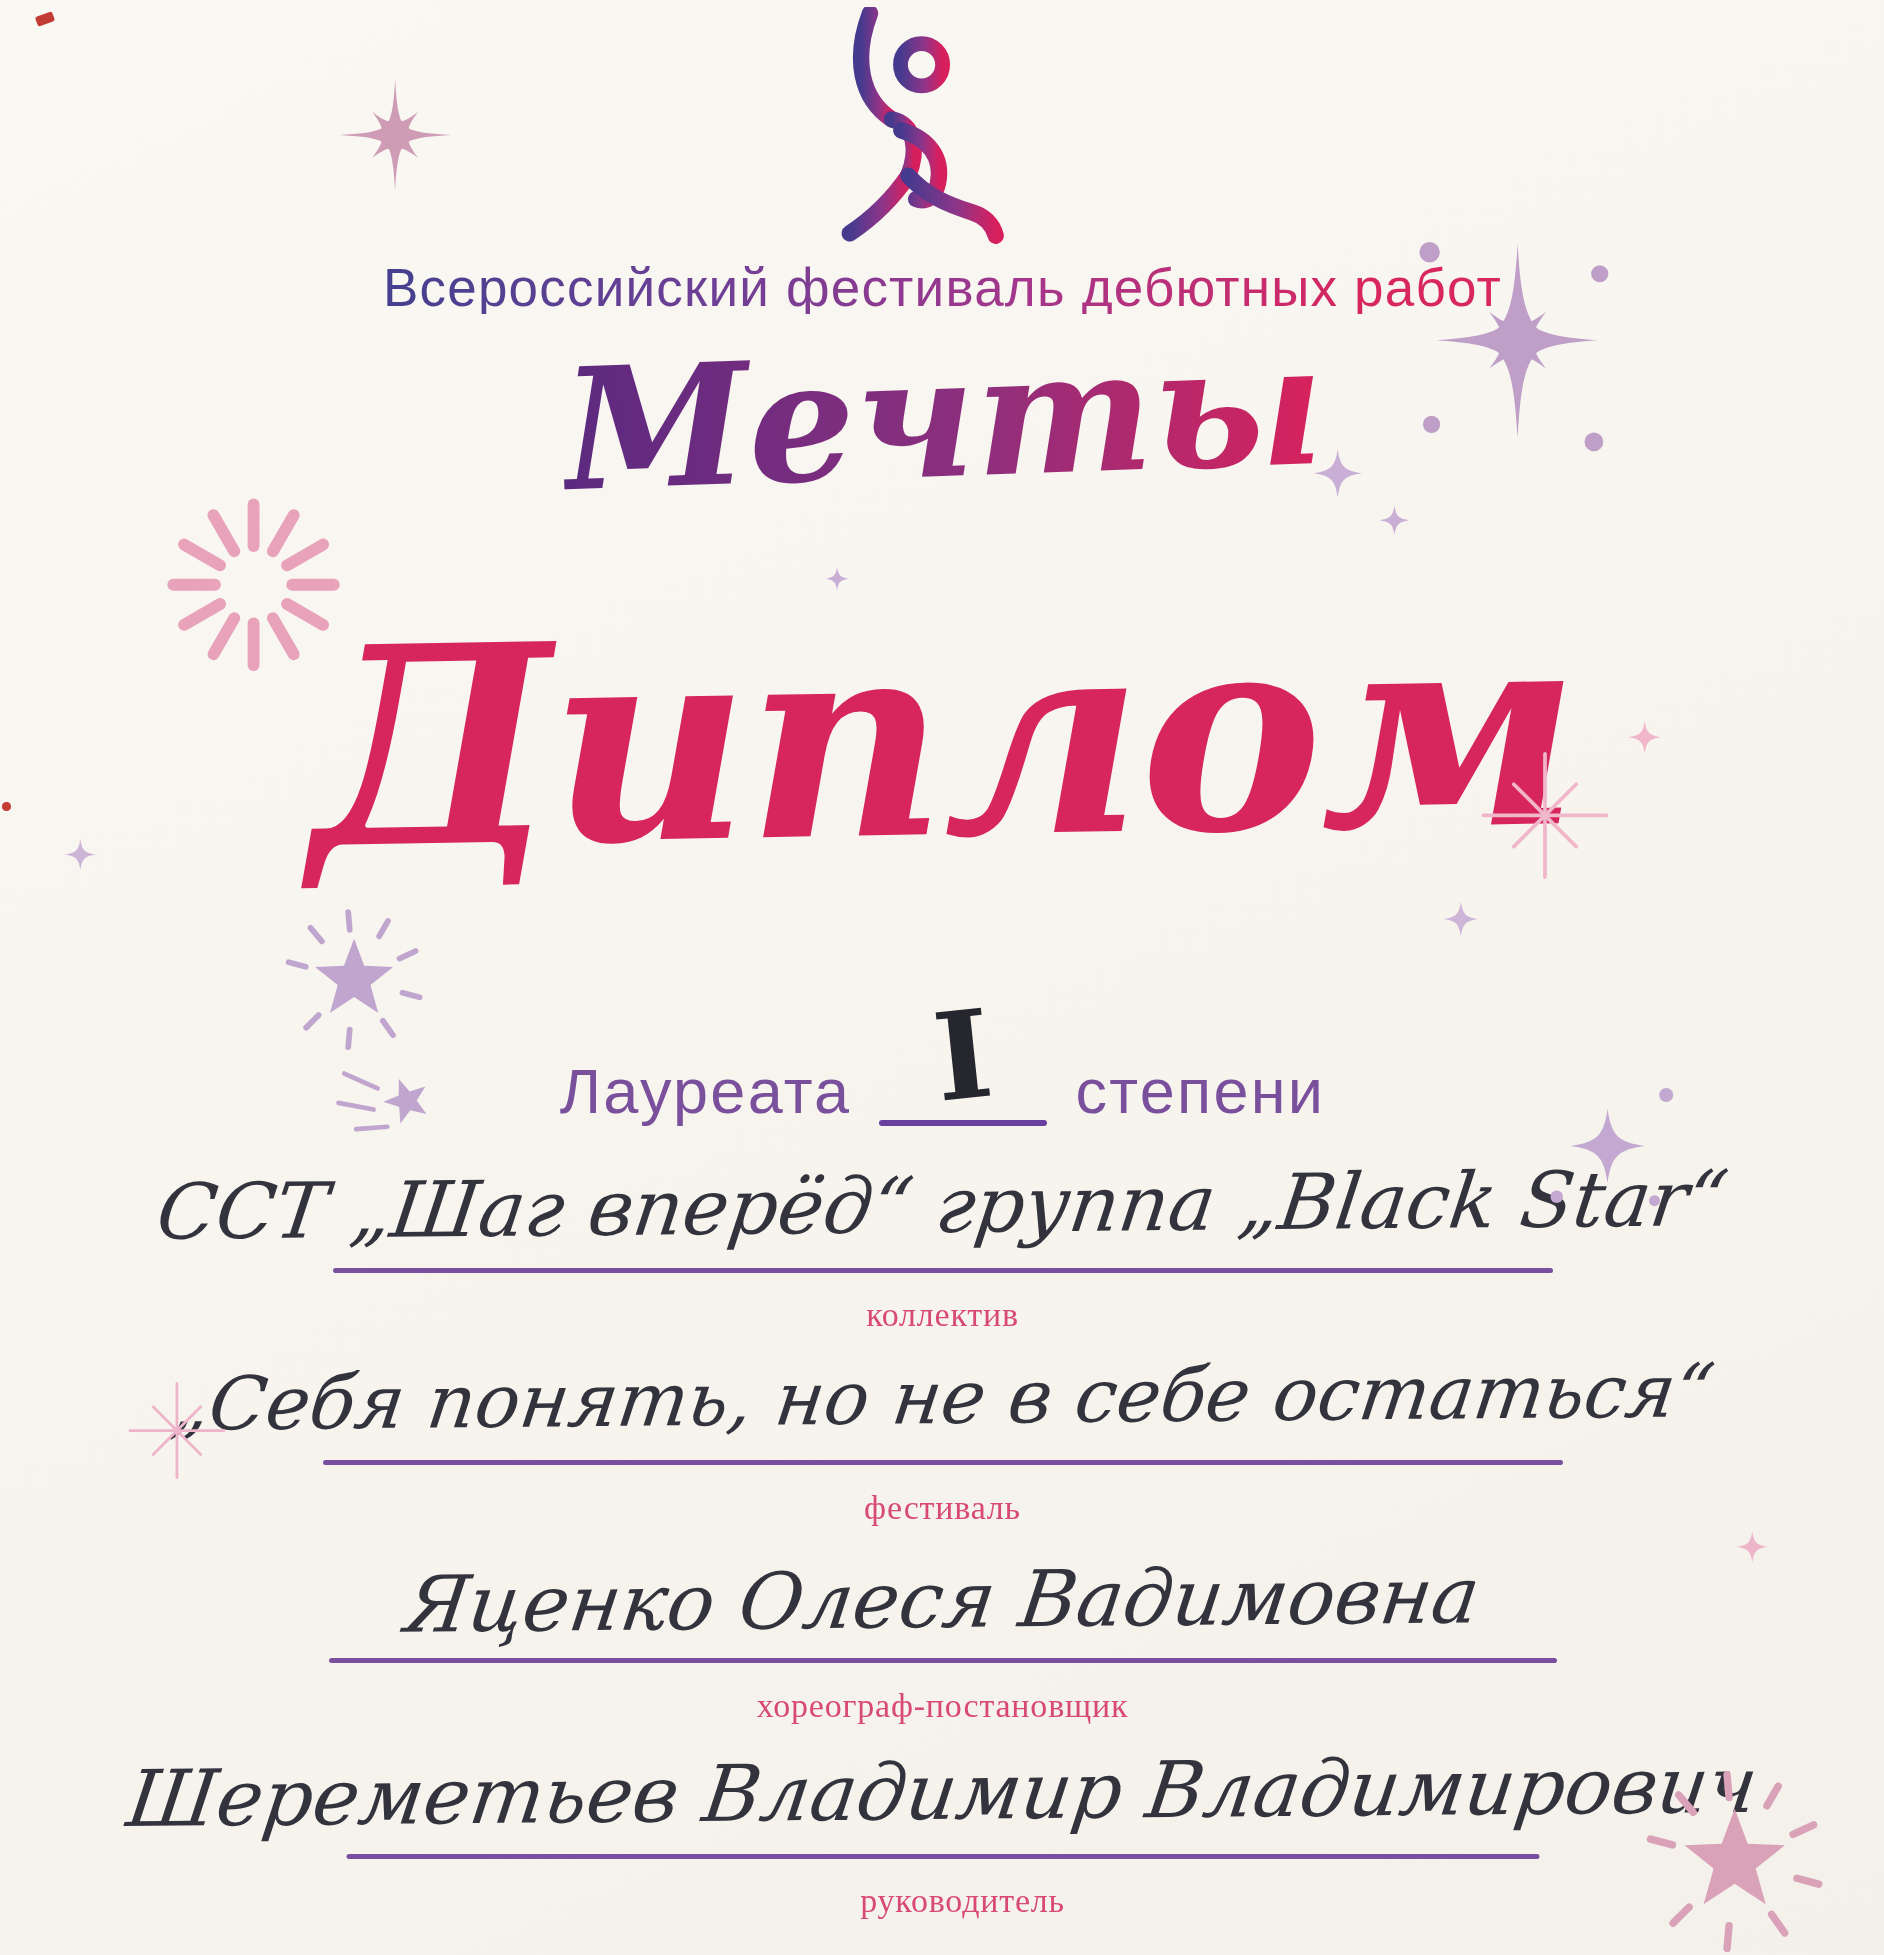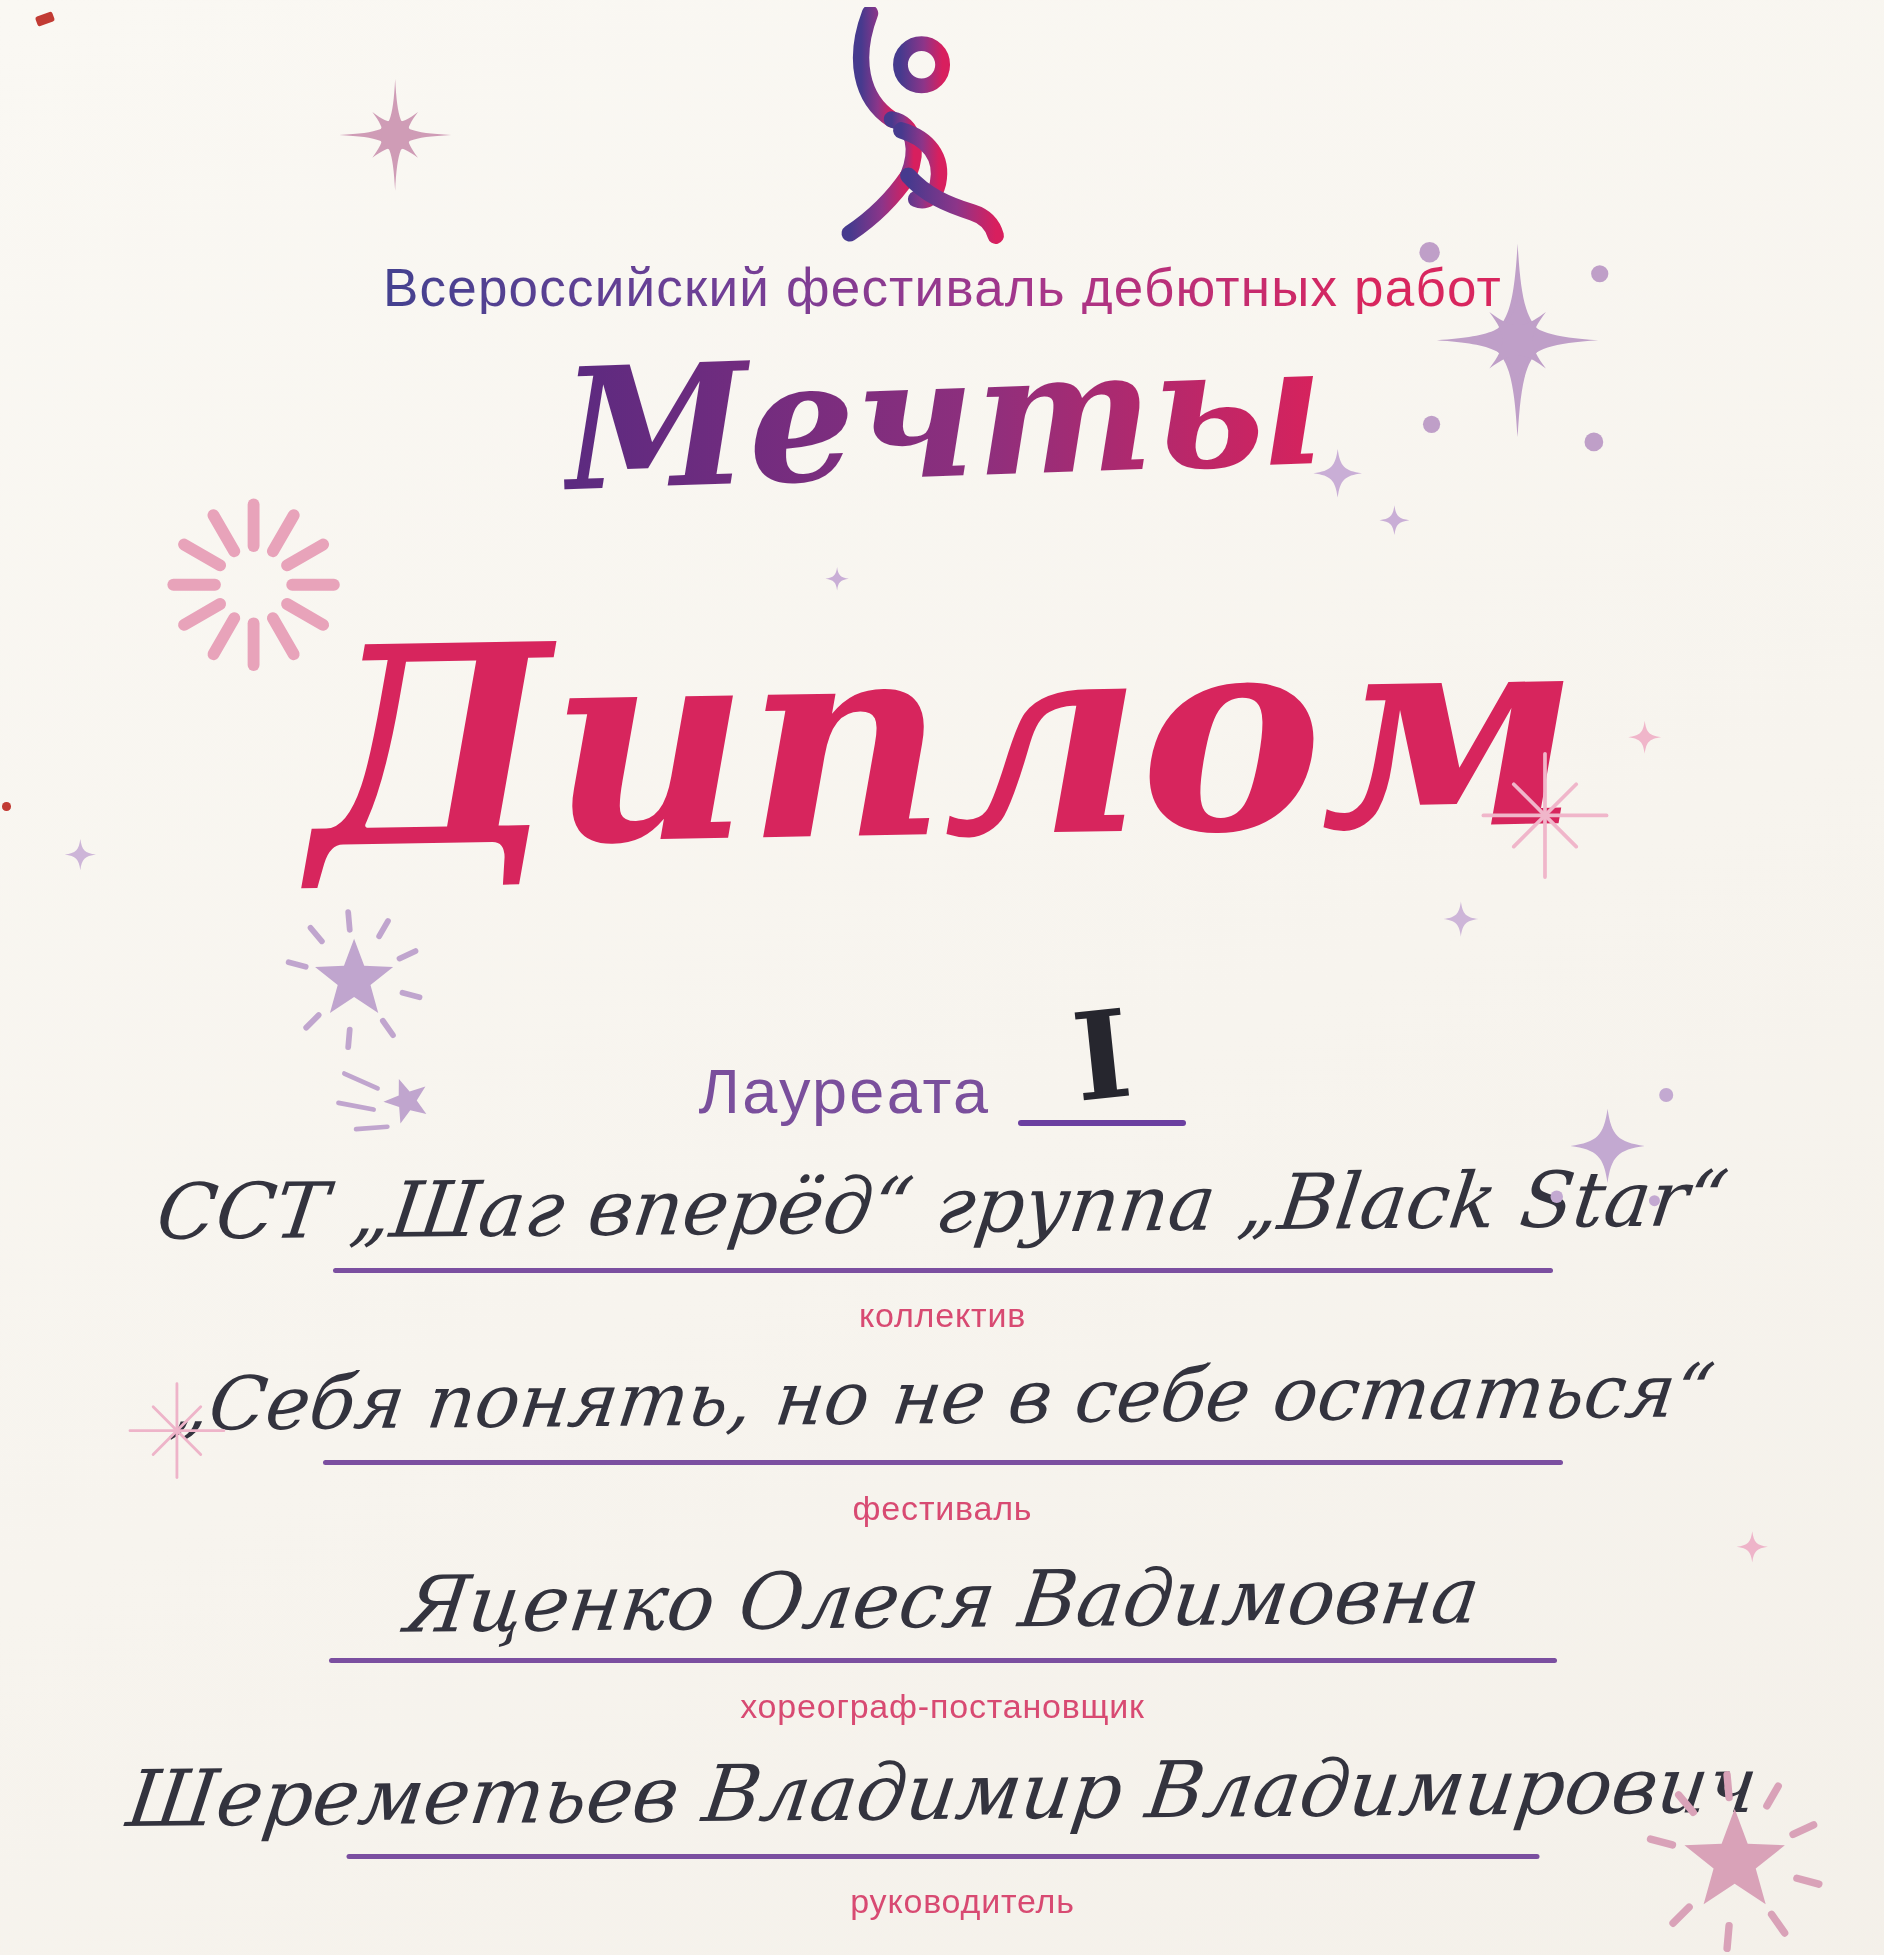--- a/index.html
+++ b/index.html
@@ -52,21 +52,21 @@
   .f2v{top:1360px;font-size:74px;}
   .f3v{top:1561px;font-size:78px;}
   .f4v{top:1753px;font-size:78px;}
   .field-line{position:absolute;left:50%;transform:translateX(-50%);height:5.1px;background:#7b4fa0;border-radius:2.7px;}
   .l1{top:1268px;width:1220px;}
   .l2{top:1460px;width:1240px;}
   .l3{top:1658px;width:1228px;}
   .l4{top:1854px;width:1193px;}
   .field-label{
     position:absolute;left:0;right:0;text-align:center;
-    font-size:34px;color:#d84a72;letter-spacing:0.8px;line-height:1;
+    font-size:34px;color:#d84a72;letter-spacing:0.8px;line-height:1;font-family:Liberation Serif, serif;
   }
   .fl1{top:1298px;} .fl2{top:1491px;} .fl3{top:1689px;} .fl4{top:1884px;margin-left:40px;}
 
   
   .deco-layer,.sig-svg,.logo-svg{position:absolute;pointer-events:none;}
   .speck{position:absolute;background:#c23b34;border-radius:50%;}
 </style>
 </head>
 <body>
 
@@ -91,20 +91,21 @@
 <div class="center-wrap festival-type">Всероссийский фестиваль дебютных работ</div>
 <div class="center-wrap festival-name">Мечты</div>
 <div class="center-wrap diploma-title">Диплом</div>
 
 <div class="award-row">
   <span class="award-word">Лауреата</span>
   <span class="degree-wrap">
     <span class="degree-char">I</span>
     <span class="degree-underline"></span>
   </span>
+  <span class="award-word">степени</span>
 </div>
 
 <div class="hand f1v">ССТ „Шаг вперёд“ группа „Black Star“</div>
 <div class="field-line l1"></div>
 <div class="field-label fl1">коллектив</div>
 
 <div class="hand f2v">„Себя понять, но не в себе остаться“</div>
 <div class="field-line l2"></div>
 <div class="field-label fl2">фестиваль</div>
 

